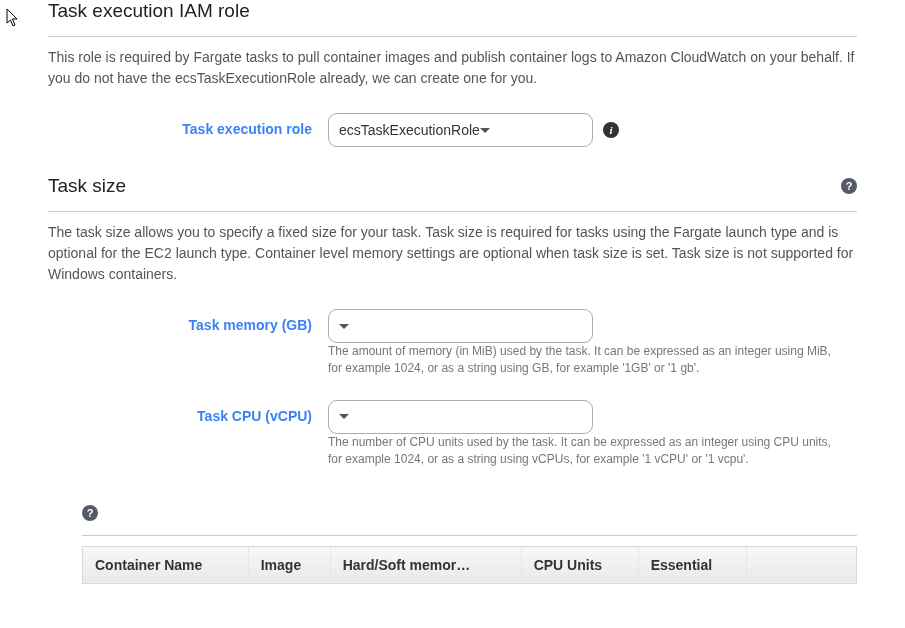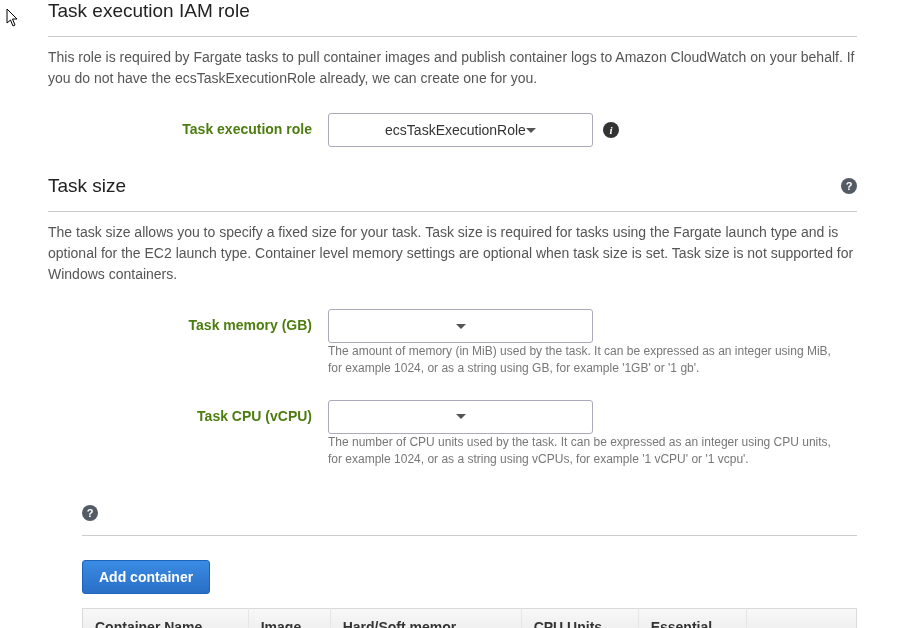--- a/index.html
+++ b/index.html
@@ -53,41 +53,41 @@
       align-items: flex-start;
       margin-bottom: 10px;
     }
     .form-label {
       width: 280px;
       text-align: right;
       padding-right: 16px;
       padding-top: 8px;
       font-weight: 700;
       font-size: 14px;
-      color: #4d7c0f;
+      color: #3b82f6;
     }
     .form-control-wrap {
       flex: 1;
       display: flex;
       flex-direction: column;
     }
     .form-control-line {
       display: flex;
       align-items: center;
       gap: 10px;
     }
     .select {
       width: 265px;
       height: 34px;
       border: 1px solid #aab;
-      border-radius: 3px;
+      border-radius: 9px;
       background: #fff;
       display: flex;
       align-items: center;
-      justify-content: center;
+      justify-content: flex-start;
       padding: 0 10px;
       cursor: pointer;
       font-size: 14px;
       color: #333;
     }
     .caret-down {
       width: 0; height: 0;
       border-left: 5px solid transparent;
       border-right: 5px solid transparent;
       border-top: 5px solid #555;
@@ -205,21 +205,20 @@
         </div>
       </div>
       <div class="field-hint">The number of CPU units used by the task. It can be expressed as an integer using CPU units, for example 1024, or as a string using vCPUs, for example '1 vCPU' or '1 vcpu'.</div>
     </div>
   </div>
 
   <div class="subsection">
     <div class="section-header">
       <span class="help-icon">?</span>
     </div>
-    <button class="btn-primary">Add container</button>
 
     <table class="containers">
       <thead>
         <tr>
           <th>Container Name</th>
           <th>Image</th>
           <th class="th-memory">Hard/Soft memor…</th>
           <th>CPU Units</th>
           <th>Essential</th>
           <th style="width:110px;"></th>

